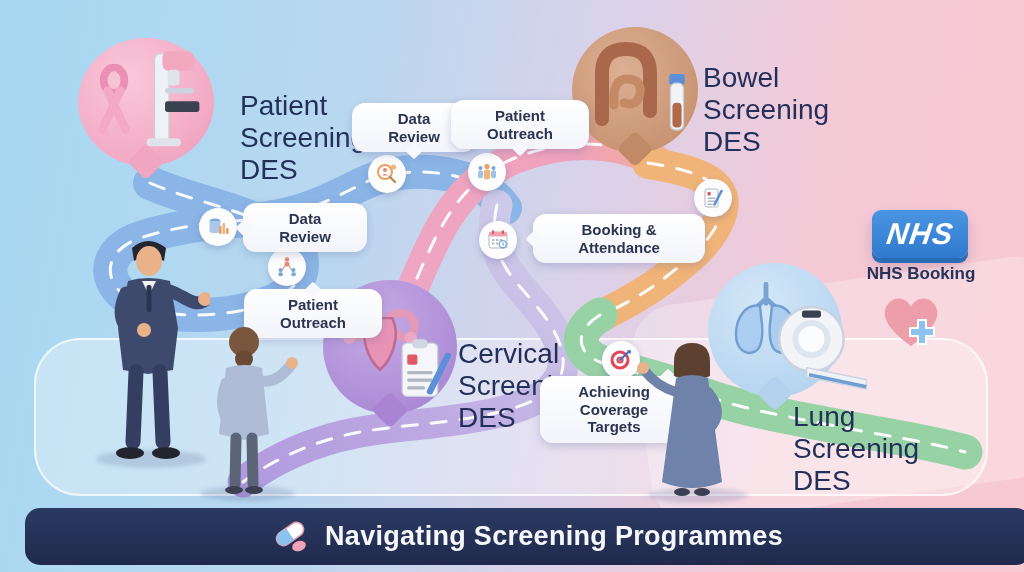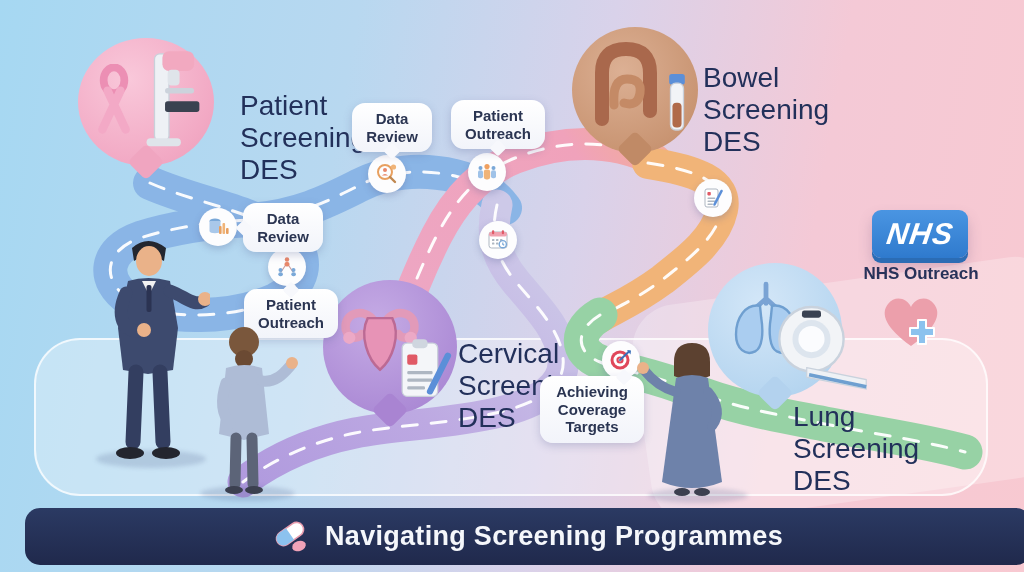--- a/index.html
+++ b/index.html
@@ -24,21 +24,21 @@
   .b-bowel .tail{background:#c08a66;}
   .b-cervical{left:323px;top:280px;width:134px;height:134px;
     background:radial-gradient(circle at 40% 32%,#c5abe5,#ad8cd6 72%,#a381cf);}
   .b-cervical .tail{background:#a984d2;}
   .b-lung{left:708px;top:263px;width:134px;height:134px;
     background:radial-gradient(circle at 40% 32%,#d4e7f8,#b7d6f0 72%,#a9ccec);}
   .b-lung .tail{background:#b3d2ee;}
   
   .plabel{font-weight:400;color:#22305a;line-height:1.15;font-size:28px;}
   
-  .step{background:linear-gradient(#ffffff,#f2f4fa);border-radius:13px;padding:7px 8px;
+  .step{background:linear-gradient(#ffffff,#f2f4fa);border-radius:13px;padding:7px 30px;
     font-size:15px;font-weight:700;color:#2b3552;text-align:center;line-height:1.18;
     box-shadow:0 3px 9px rgba(90,100,150,.28);}
   .step .t{position:absolute;width:12px;height:12px;background:#f7f8fc;transform:rotate(45deg);border-radius:2px;}
   .t-left{left:-5px;top:50%;margin-top:-6px;}
   .t-bottom{bottom:-5px;left:50%;margin-left:-6px;}
   .t-top{top:-5px;left:50%;margin-left:-6px;}
   .t-topright{top:-5px;right:14px;}
   
   .icirc{width:38px;height:38px;border-radius:50%;background:#fdfdfe;
     box-shadow:0 3px 7px rgba(90,100,150,.3);display:flex;align-items:center;justify-content:center;}
@@ -260,30 +260,34 @@
     <span>Patient Outreach</span>
   </div>
   <div class="abs step" style="left:352px;top:103px;width:64px">
     <span class="t t-bottom"></span>
     <span>Data Review</span>
   </div>
   <div class="abs step" style="left:451px;top:100px;width:78px">
     <span class="t t-bottom"></span>
     <span>Patient Outreach</span>
   </div>
+  <div class="abs step" style="left:533px;top:214px;width:112px">
+    <span class="t t-left"></span>
+    <span>Booking &amp; Attendance</span>
+  </div>
   <div class="abs step" style="left:540px;top:376px;width:88px">
     <span class="t t-topright"></span>
     <span>Achieving Coverage Targets</span>
   </div>
 
   
   <div class="abs nhs-box">
     <span>NHS</span>
   </div>
-  <div class="abs nhs-aligned">NHS Outreach</div>
+  <div class="abs nhs-aligned">NHS Booking</div>
   <svg class="abs" style="left:876px;top:290px" width="70" height="64" viewBox="0 0 70 64">
     <path d="M35,56 C10,38 4,24 12,14 C19,5 31,8 35,17 C39,8 51,5 58,14 C66,24 60,38 35,56 Z" fill="#ec9fab"></path>
     <path d="M42,30 h8 v8 h8 v8 h-8 v8 h-8 v-8 h-8 v-8 h8 Z" fill="#8cc2ee" stroke="#fff" stroke-width="2" stroke-linejoin="round"></path>
   </svg>
 
   
   <ellipse-placeholder></ellipse-placeholder>
   <div class="abs shadow-ell" style="left:96px;top:450px;width:110px;height:18px"></div>
   <svg class="abs" style="left:86px;top:234px" width="124" height="232" viewBox="0 0 124 232">
     <path d="M46,14 Q62,0 80,14 L78,27 Q62,18 48,27 Z" fill="#23262f"></path>

